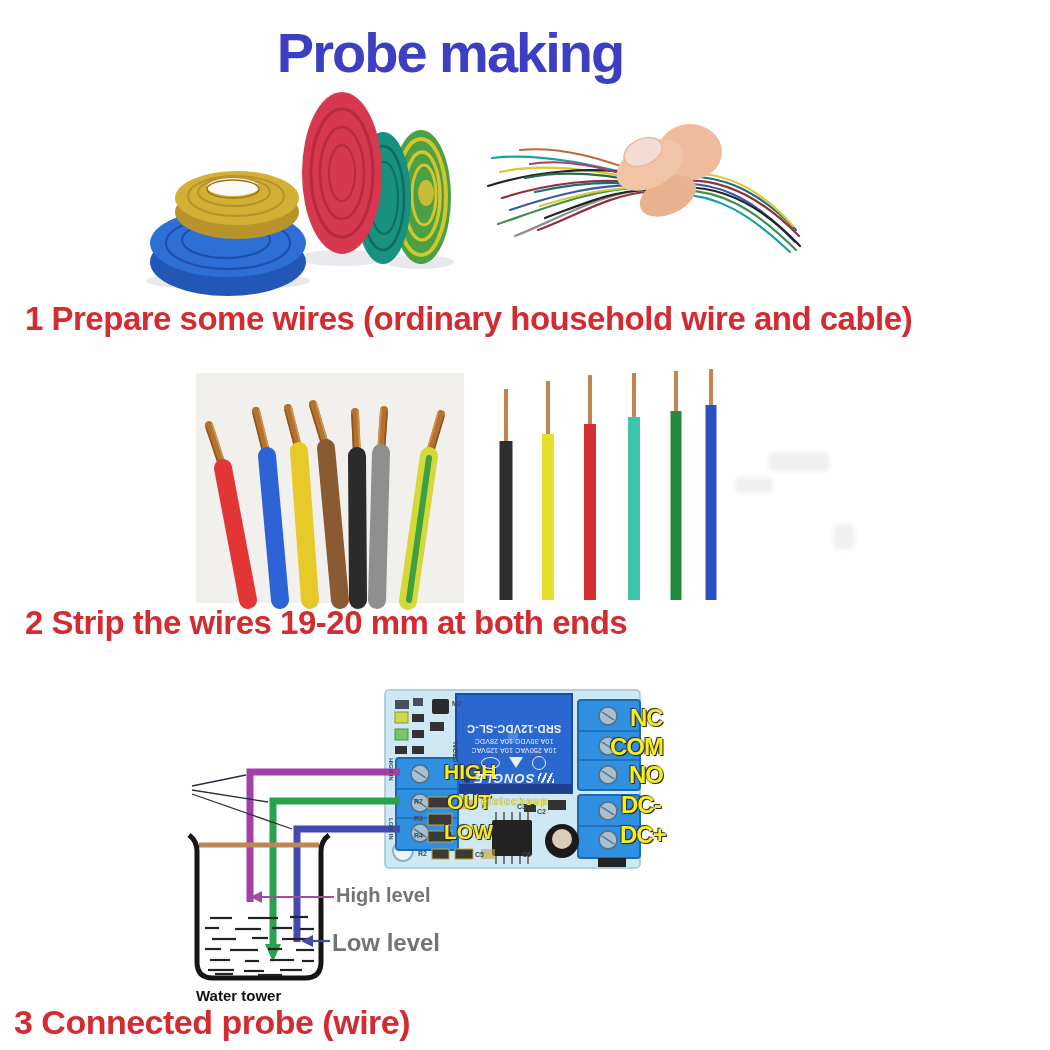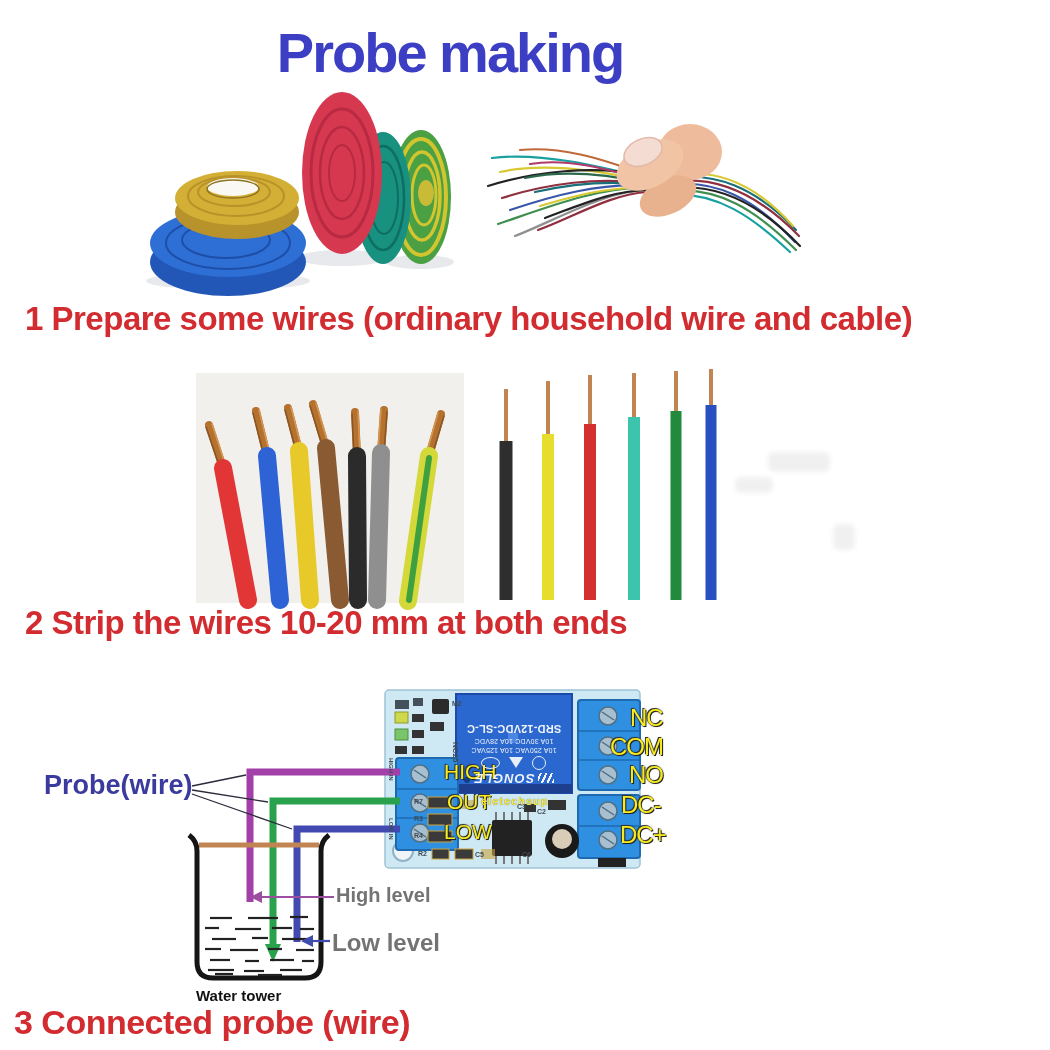--- a/index.html
+++ b/index.html
@@ -10,21 +10,21 @@
   .title{left:170px;top:20px;width:560px;text-align:center;font-size:56px;font-weight:bold;
          letter-spacing:-2px;color:#3c3fc3;}
   .step{color:#d22b30;font-weight:bold;font-size:33px;letter-spacing:-0.5px;white-space:nowrap;}
   #step1{left:25px;top:284px;margin-top:16px;}
   #step2{left:25px;top:604px;}
   #step3{left:14px;top:1003px;font-size:34px;text-align:right;}
   .probe-label{left:44px;top:770px;font-size:27px;font-weight:bold;color:#3b3a9e;}
   .hl-label{left:336px;top:884px;font-size:20px;font-weight:bold;color:#737373;}
   .ll-label{left:332px;top:929px;font-size:24px;font-weight:bold;color:#737373;}
   .wt-label{left:196px;top:987px;width:120px;font-size:15px;font-weight:bold;color:#111;}
-  .term{position:absolute;color:#f7ec1f;font-weight:normal;white-space:nowrap;
+  .term{position:absolute;color:#f7ec1f;font-weight:bold;white-space:nowrap;
         text-shadow:1px 1px 0 #222,-1px -1px 0 #333,0 0 2px #000;padding-left:44px;}
   .term-l{font-size:21px;letter-spacing:0px;}
   .term-r{font-size:24px;letter-spacing:-1px;}
   .brand{left:481px;top:795px;font-size:11px;font-weight:bold;color:#f5e93a;
          text-shadow:0 0 1px #555;letter-spacing:1px;}
   .silk{position:absolute;font-size:7px;color:#3f4a52;font-weight:bold;}
   .silk-v{transform:rotate(90deg);transform-origin:left top;}
   #relay-text{left:456px;top:694px;width:116px;height:92px;transform:rotate(180deg);
               display:flex;flex-direction:column;align-items:center;justify-content:flex-start;
               color:#eef2fa;text-align:center;padding-top:2px;}
@@ -299,24 +299,23 @@
       <polygon points="301,941 313,935 313,947" fill="#3f4bad"></polygon>
     </g>
   </svg>
 
   <div class="wm abs" style="left:768px;top:452px;width:62px;height:20px;"></div>
   <div class="wm abs" style="left:735px;top:477px;width:38px;height:16px;"></div>
   <div class="wm abs" style="left:833px;top:524px;width:22px;height:26px;"></div>
 
   <div class="abs title">Probe making</div>
   <div class="abs step" id="step1">1 Prepare some wires (ordinary household wire and cable)</div>
-  <div class="abs step" id="step2">2 Strip the wires 10-20 mm at both ends</div>
+  <div class="abs step" id="step2">2 Strip the wires 19-20 mm at both ends</div>
   <div class="abs step" id="step3">3 Connected probe (wire)</div>
 
-  <div class="abs probe-label">Probe(wire)</div>
   <div class="abs hl-label">High level</div>
   <div class="abs ll-label">Low level</div>
   <div class="abs wt-label">Water tower</div>
 
   <div class="term term-l" style="left:400px;top:760px;">HIGH</div>
   <div class="term term-l" style="left:403px;top:790px;">OUT</div>
   <div class="term term-l" style="left:400px;top:820px;">LOW</div>
   <div class="term term-r" style="left:586px;top:704px;">NC</div>
   <div class="term term-r" style="left:566px;top:733px;">COM</div>
   <div class="term term-r" style="left:585px;top:761px;">NO</div>

